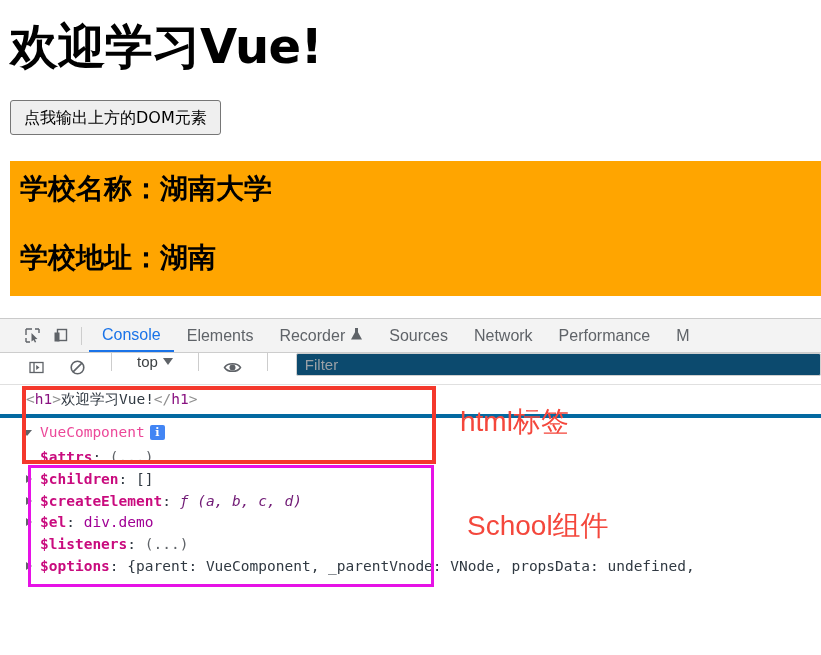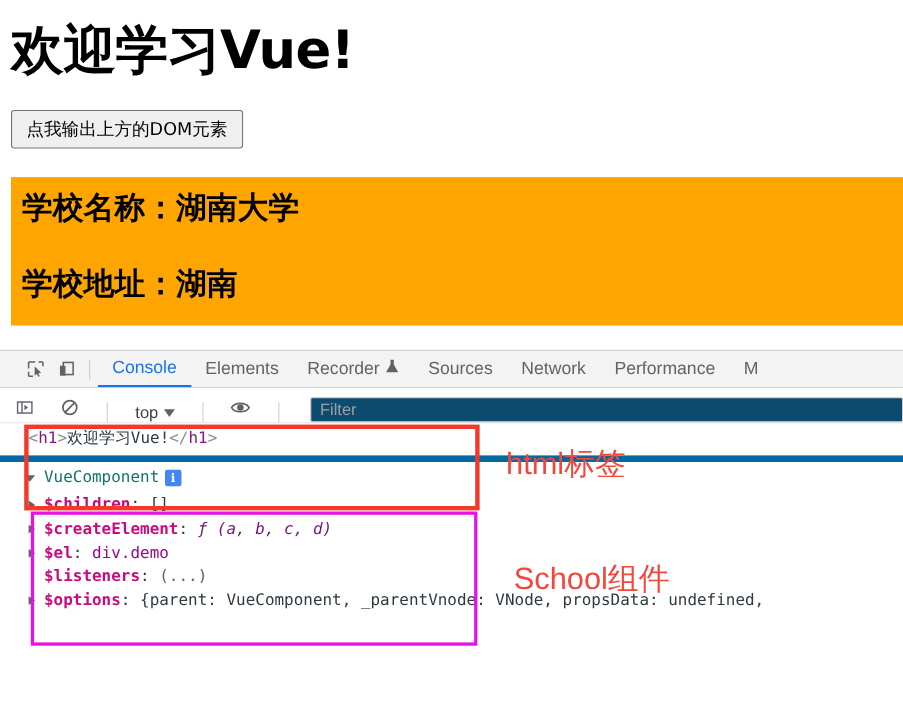--- a/index.html
+++ b/index.html
@@ -108,25 +108,25 @@
   .dt-tab.active {
     color: #1a73e8;
     border-bottom: 2px solid #1a73e8;
     height: 33px;
     box-sizing: border-box;
     line-height: 31px;
   }
 
   .dt-subbar {
     display: flex;
-    align-items: flex-end;
+    align-items: flex-start;
     height: 32px;
     background: #fff;
     border-bottom: 1px solid #e0e0e0;
-    padding-left: 8px;
+    padding-left: 22px;
     box-sizing: border-box;
     gap: 13px;
   }
   .ctx-select {
     font-size: 15px;
     color: #3c4043;
     display: flex;
     align-items: center;
     gap: 5px;
     padding: 0 5px;
@@ -159,21 +159,21 @@
 
   
   .console {
     position: relative;
     height: 270px;
     background: #fff;
     overflow: hidden;
     font-family: "DejaVu Sans Mono", "Liberation Mono", monospace;
   }
   .cmsg {
-    border-bottom: 6px solid #0369a1;
+    border-bottom: 4px solid #0369a1;
     padding: 4px 0 4px 26px;
     font-size: 14.5px;
     line-height: 1.45;
     color: #303942;
     white-space: nowrap;
   }
   .cmsg.nb { border-bottom: none; }
   .tagpunct { color: #8f8f8f; }
   .tagname  { color: #881280; }
   .txt      { color: #303942; }
@@ -193,21 +193,21 @@
     margin-right: 3px;
     vertical-align: middle;
     cursor: pointer;
   }
   .tri.open {
     border-left: 5px solid transparent;
     border-right: 5px solid transparent;
     border-top: 6px solid #5f6368;
     border-bottom: none;
   }
-  .ctor { color: #0f766e; }
+  .ctor { color: #ec4899; }
   .info-badge {
     display: inline-block;
     width: 15px; height: 15px;
     background: #4285f4;
     color: #fff;
     font-size: 11px;
     font-weight: bold;
     line-height: 15px;
     text-align: center;
     border-radius: 2px;
@@ -374,20 +374,23 @@
       <span class="tagpunct">&lt;</span><span class="tagname">h1</span><span class="tagpunct">&gt;</span><span class="txt">欢迎学习Vue!</span><span class="tagpunct">&lt;/</span><span class="tagname">h1</span><span class="tagpunct">&gt;</span>
     </div>
 
 
     <div class="cmsg nb obj-head">
       <span class="tri open"></span>
         <span class="ctor">VueComponent</span>
       <span class="info-badge">i</span>
     </div>
 
+    <div class="prop-row">
+      <span class="pname">$attrs</span><span class="pval-plain">: </span><span class="pval-dim">(...)</span>
+    </div>
 
     <div class="prop-row">
       <span class="tri"></span><span class="pname">$children</span><span class="pval-plain">: </span><span class="pval-plain">[]</span>
     </div>
 
     <div class="prop-row">
       <span class="tri"></span><span class="pname">$createElement</span><span class="pval-plain">: </span><span class="pval-fn">ƒ (a, b, c, d)</span>
     </div>
 
     <div class="prop-row">

